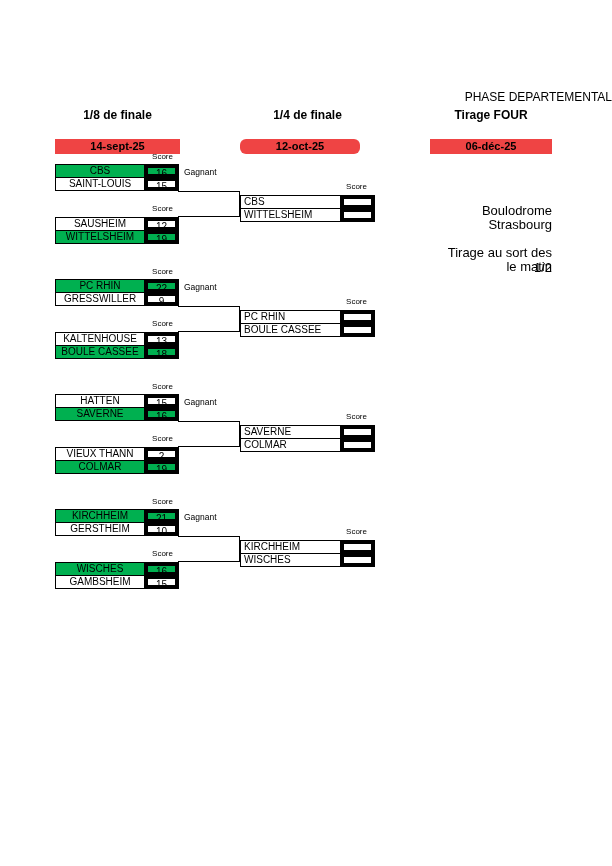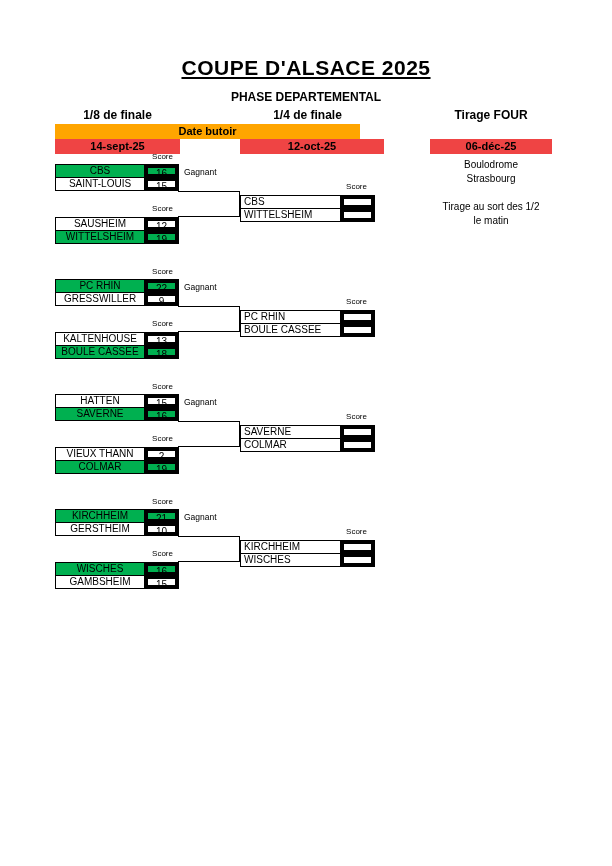--- a/index.html
+++ b/index.html
@@ -9,41 +9,41 @@
     font-family:"Liberation Sans", sans-serif; color:#000; overflow:hidden;
     margin:0 auto;
   }
   .title {
     position:absolute; top:56px; left:0; width:100%;
     text-align:center; font-size:21px; font-weight:bold; text-decoration:underline;
     letter-spacing:0.5px;
   }
   .subtitle {
     position:absolute; top:90px; left:0; width:100%;
-    text-align:center; font-size:12px; font-weight:bold;
+    text-align:right; font-size:12px; font-weight:normal;
   }
   .col-head { position:absolute; top:108px; font-size:12px; font-weight:bold; text-align:center; }
   .col-head.r16 { left:55px;  width:125px; }
   .col-head.qf  { left:240px; width:135px; }
   .col-head.ff  { left:430px; width:122px; }
 
   .deadline-bar {
     position:absolute; left:55px; top:124px; width:305px; height:15px;
     background:#FFA500; font-size:11px; font-weight:bold;
     text-align:center; line-height:15px;
   }
   .date-cell {
     position:absolute; top:139px; height:15px; background:#ef4444;
     font-size:11px; font-weight:bold; text-align:center; line-height:15px;
   }
   .date-cell.d1 { left:55px;  width:125px; }
-  .date-cell.d2 { left:240px; width:144px; }
+  .date-cell.d2 { left:240px; width:120px;border-radius:6px; }
   .date-cell.d3 { left:430px; width:122px; }
 
-  .ff-text { position:absolute; left:430px; width:122px; text-align:center; font-size:10px; }
+  .ff-text { position:absolute; left:430px; width:122px; text-align:right; font-size:13px;margin-top:44px; }
   .ff-venue { top:159px; }
   .ff-city  { top:173px; }
   .ff-note1 { top:201px; }
   .ff-note2 { top:215px; }
 
   .group { position:absolute; left:0; width:498px; height:100px; }
   .g1 { top:151px; } .g2 { top:266px; } .g3 { top:381px; } .g4 { top:496px; }
 
   .score-label { position:absolute; width:35px; text-align:center; font-size:8px; color:#000; }
   .sl-p1 { left:145px; top:1px; }
@@ -74,28 +74,26 @@
   .connector {
     position:absolute; left:178px; top:40px; width:62px; height:26px;
     border-top:1px solid #000; border-right:1px solid #000; border-bottom:1px solid #000;
   }
 </style>
 </head>
 <body>
 
 <div class="page">
 
-  <div class="title">COUPE D'ALSACE 2025</div>
   <div class="subtitle">PHASE DEPARTEMENTAL</div>
 
   <div class="col-head r16">1/8 de finale</div>
   <div class="col-head qf">1/4 de finale</div>
   <div class="col-head ff">Tirage FOUR</div>
 
-  <div class="deadline-bar">Date butoir</div>
   <div class="date-cell d1">14-sept-25</div>
   <div class="date-cell d2">12-oct-25</div>
   <div class="date-cell d3">06-déc-25</div>
 
   <div class="ff-text ff-venue">Boulodrome</div>
   <div class="ff-text ff-city">Strasbourg</div>
   <div class="ff-text ff-note1">Tirage au sort des 1/2</div>
   <div class="ff-text ff-note2">le matin</div>
 
   <div class="group g1">

